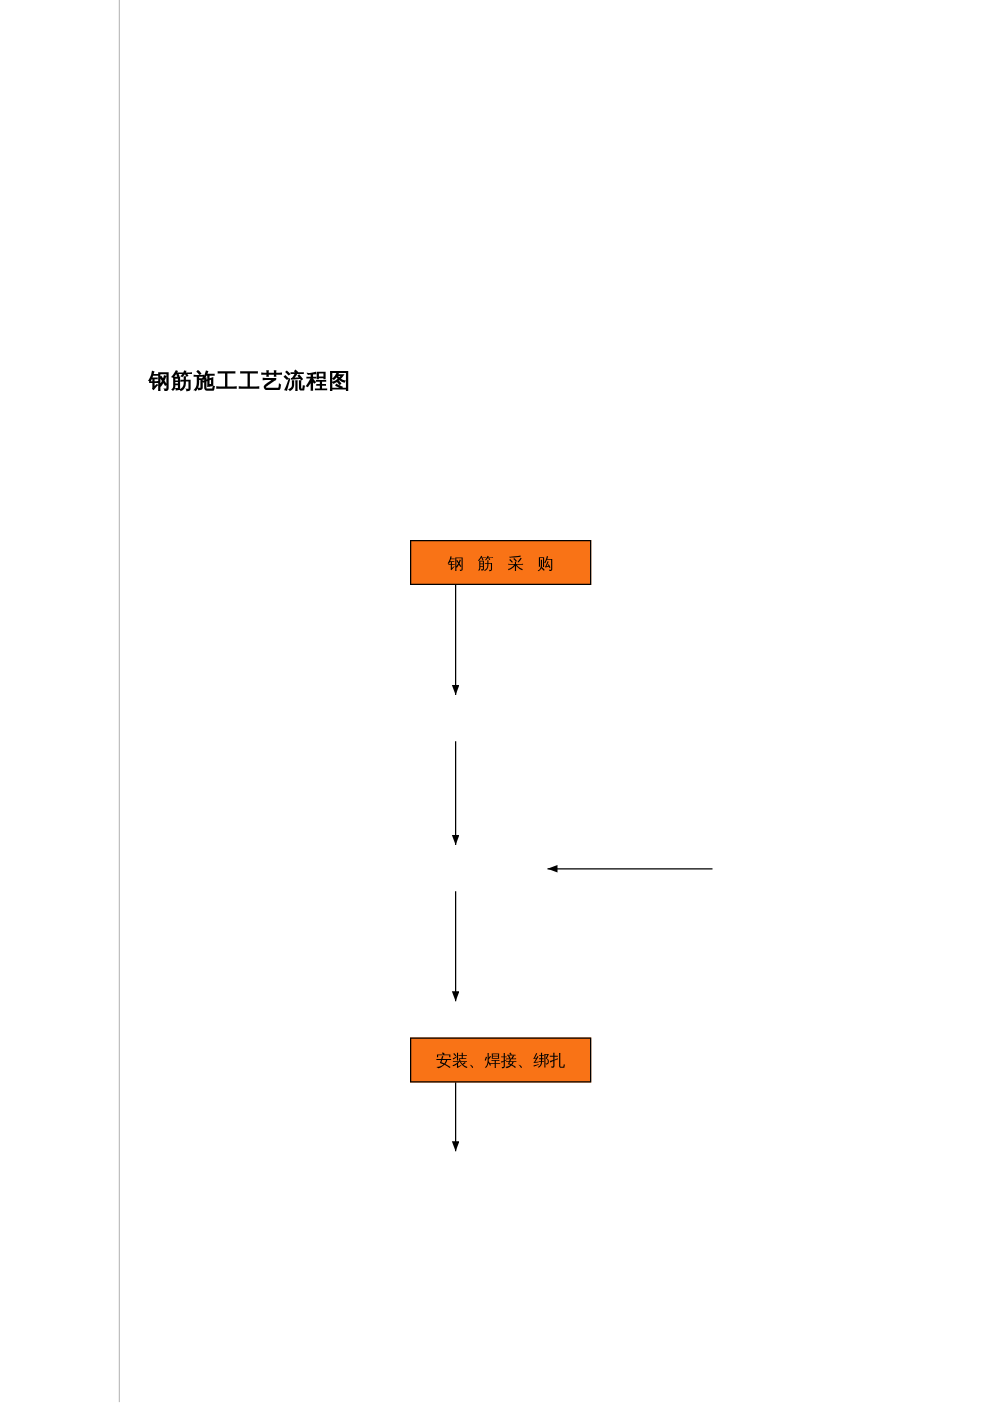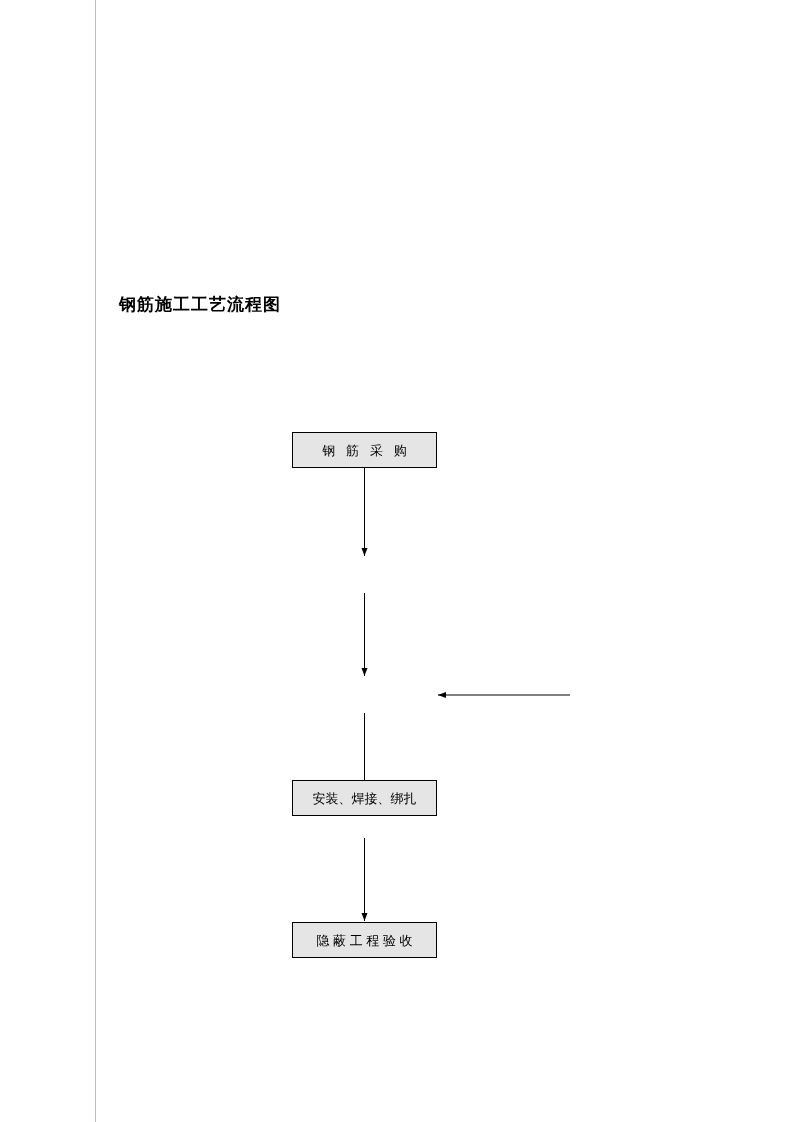--- a/index.html
+++ b/index.html
@@ -32,34 +32,35 @@
     font-size: 17px;
     font-weight: bold;
     letter-spacing: 1px;
     color: #000;
     margin: 0;
   }
   .node {
     position: absolute;
     box-sizing: border-box;
     border: 1px solid #000;
-    background: #e5e5e5;
+    background: #f97316;
     display: flex;
     align-items: center;
     justify-content: center;
     font-size: 13px;
     line-height: 1;
     white-space: pre;
     color: #000;
+    margin-left: 36px;
   }
   .node-procurement        { left: 292px; top: 432px; width: 145px; height: 36px; }
   .node-inspection         { left: 292px; top: 557px; width: 145px; height: 36px; }
   .node-cutting            { left: 292px; top: 677px; width: 145px; height: 36px; }
   .node-cutting-list       { left: 570px; top: 677px; width: 150px; height: 36px; }
-  .node-install            { left: 292px; top: 780px; width: 145px; height: 36px; text-align: right; }
+  .node-install            { left: 292px; top: 830px; width: 145px; height: 36px; text-align: right; }
   .node-acceptance         { left: 292px; top: 922px; width: 145px; height: 36px; }
   .arrow-layer {
     position: absolute;
     left: 0;
     top: 0;
     width: 793px;
     height: 1122px;
     pointer-events: none;
   }
   .arrow-line {
@@ -90,15 +91,14 @@
     <line class="arrow-line" x1="364.5" y1="838" x2="364.5" y2="921" marker-end="url(#arrowhead)"></line>
   </svg>
 
   <div class="node node-procurement">钢   筋   采   购</div>
 
 
 
 
   <div class="node node-install">安装、焊接、绑扎</div>
 
-  <div class="node node-acceptance">隐 蔽 工 程 验 收</div>
 
 </div>
 
 </body></html>

